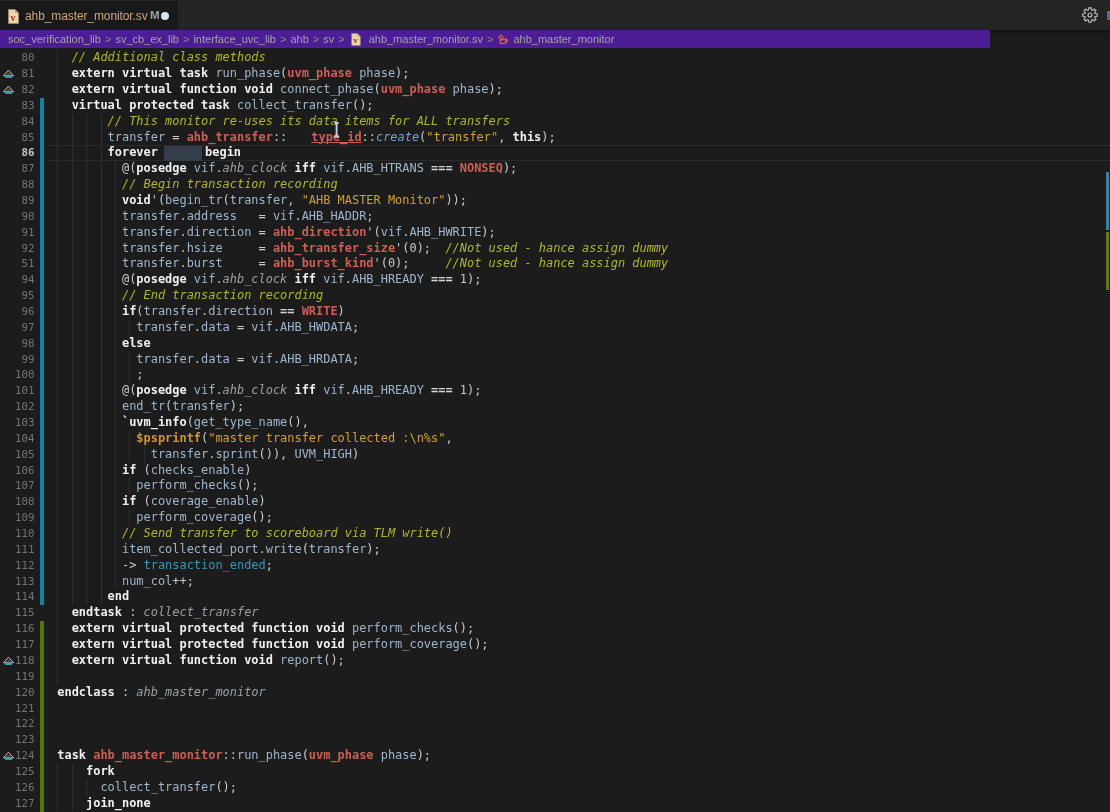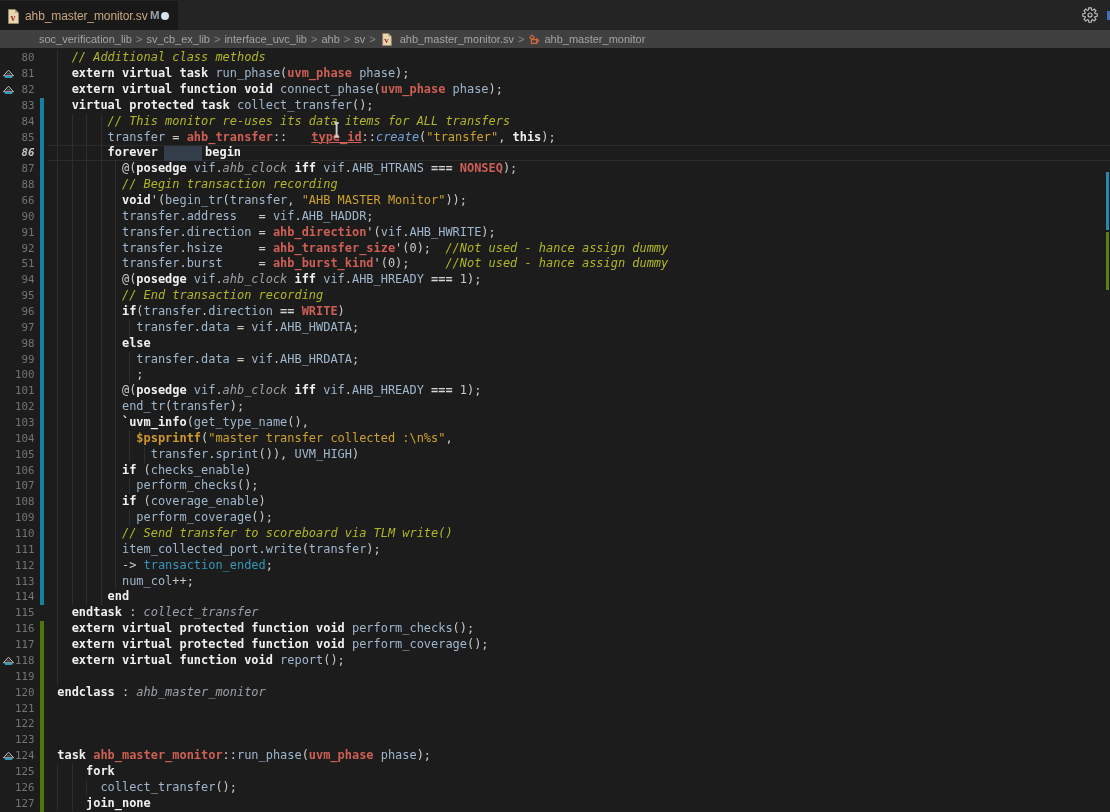--- a/index.html
+++ b/index.html
@@ -4,34 +4,34 @@
 * { margin:0; padding:0; box-sizing:border-box; }
 html,body { width:1110px; height:812px; background:#1c1c1c; overflow:hidden; }
 #root { position:relative; width:1110px; height:812px; font-family:"Liberation Mono",monospace; }
 #strip { position:absolute; left:0; top:0; width:1110px; height:30px; background:#242424; }
 #tab { position:absolute; left:0; top:1px; width:178px; height:29px; background:#191919; }
 #tablabel { position:absolute; left:25px; top:8px; font:12px "Liberation Sans",sans-serif; letter-spacing:-0.1px; color:#caa67e; }
 #tabm { position:absolute; left:150px; top:8px; font:11.5px "Liberation Sans",sans-serif; color:#9aa0a6; font-weight:bold; }
 #tabdot { position:absolute; left:160.5px; top:11px; width:8px; height:8px; border-radius:50%; background:#d5e2f1; }
 #gear { position:absolute; left:1082px; top:7px; }
 #bluesliver { position:absolute; left:1107px; top:11px; width:3px; height:9px; background:#3f6fb5; }
-#crumbs { position:absolute; left:0; top:30px; width:1110px; height:18px; background:#404040;
-  font:11px "Liberation Sans",sans-serif; color:#a3a3a3; white-space:nowrap;padding-left:31px; }
+#crumbs { position:absolute; left:0; top:30px; width:990px; height:18px; background:#4c1d95;
+  font:11px "Liberation Sans",sans-serif; color:#a3a3a3; white-space:nowrap; }
 #crumbs .sep { color:#8a8a8a; padding:0 4px; font-size:11px; }
 #crumbs .item { vertical-align:top; line-height:18px; }
 #editor { position:absolute; left:0; top:0; width:1110px; height:812px; background:#1c1c1c; }
 .g { position:absolute; width:1px; background:#2e2e2e; }
 #curline { position:absolute; left:48px; top:145.4px; width:1062px; height:15.86px;
   border-top:1px solid #2b2b2b; border-bottom:1px solid #2b2b2b; }
 #beginhl { position:absolute; left:164.2px; top:145.9px; width:38.0px; height:14.86px; background:#343e4a; }
 #tealbar { position:absolute; left:40px; top:97.8px; width:3.5px; height:507.4px; background:#18809f; }
 #greenbar { position:absolute; left:40px; top:621.1px; width:3.5px; height:190.9px; background:#53750f; }
 #nums { position:absolute; left:0; top:50.27px; width:34.5px; text-align:right;
   font-size:10.8px; line-height:15.857px; color:#747474; }
-#nums .cur { color:#c5c5c5; font-weight:bold;font-style:italic; }
+#nums .cur { color:#c5c5c5; font-weight:bold; }
 #code { position:absolute; left:57.3px; top:50.27px; font-size:11.95px; line-height:15.857px; color:#c9c9c9; white-space:pre; }
 #code .k { color:#f0f0f0; font-weight:bold; }
 #code .kh { color:#f0f0f0; font-weight:bold;margin-left:40px; }
 #code .p { color:#c9c9c9; }
 #code .i { color:#9fb6cd; }
 #code .t { color:#cd5f55; font-weight:bold; }
 #code .tu { color:#cd5f55; font-weight:bold; text-decoration:underline; text-underline-offset:1px; text-decoration-thickness:1px;margin-left:24px; }
 #code .s { color:#cda12c; }
 #code .c { color:#b0b726; font-style:italic; }
 #code .it { color:#9ba0a5; font-style:italic; }
@@ -89,21 +89,21 @@
 </svg>
 <pre id="nums"><span>80</span>
 <span>81</span>
 <span>82</span>
 <span>83</span>
 <span>84</span>
 <span>85</span>
 <span class="cur">86</span>
 <span>87</span>
 <span>88</span>
-<span>66</span>
+<span>89</span>
 <span>90</span>
 <span>91</span>
 <span>92</span>
 <span>51</span>
 <span>94</span>
 <span>95</span>
 <span>96</span>
 <span>97</span>
 <span>98</span>
 <span>99</span>

